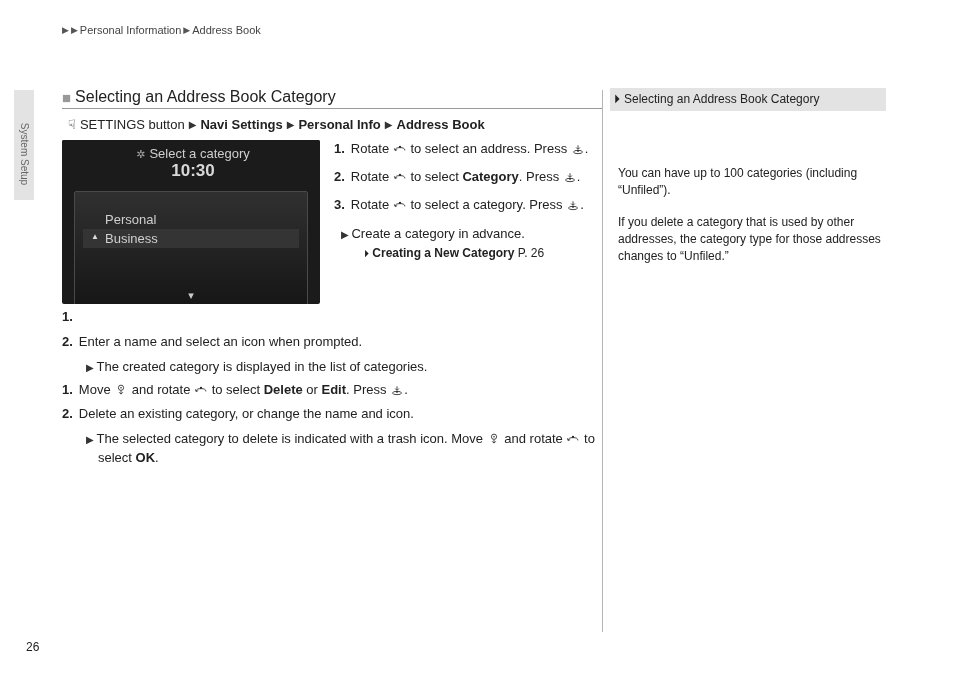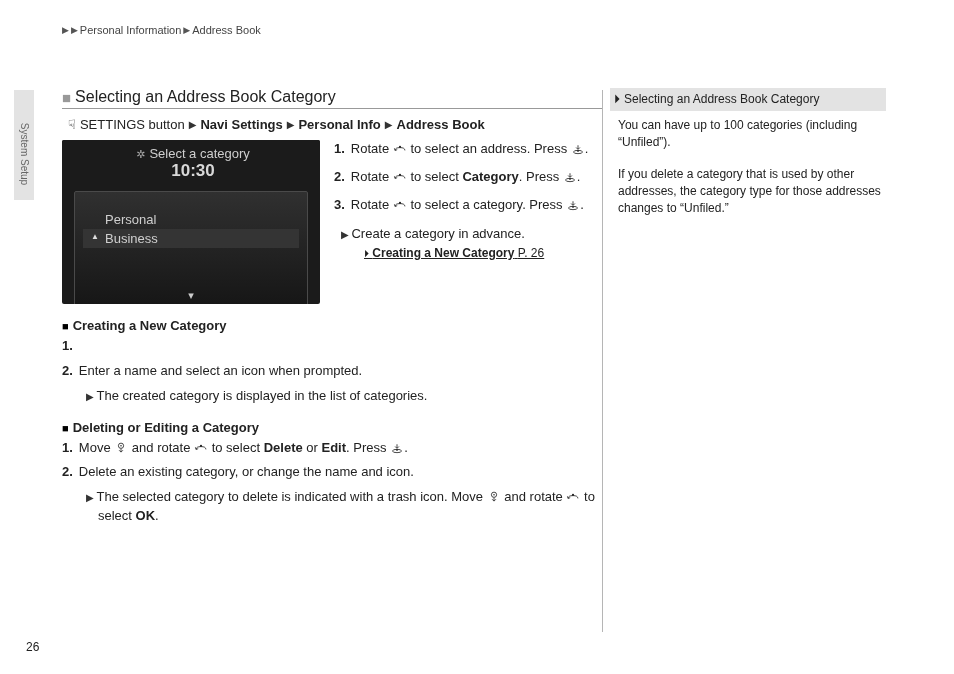--- a/index.html
+++ b/index.html
@@ -156,21 +156,20 @@
   .steps .body { flex: 1; }
   .note-line {
     margin: 6px 0 2px 18px;
     font-size: 13px;
     text-indent: -12px;
     padding-left: 1px;
   }
   .ref-line {
     margin-left: 30px;
     font-size: 12px;
-    text-decoration: underline;
   }
   .ref-symbol { font-size: 10px; }
 
   .sub-heading {
     font-size: 13px;
     font-weight: bold;
     margin: 14px 0 4px 0;
   }
   .black-square { color: #000; font-size: 11px; margin-right: 4px; }
   .body-line {
@@ -200,20 +199,21 @@
   .side-header {
     background: #e3e3e3;
     padding: 3px 4px;
     font-size: 12px;
     display: flex;
     gap: 4px;
     align-items: center;
   }
   .side-para {
     padding: 6px 4px 0 8px;
+    margin-top: 48px;
   }
 
   .page-num {
     position: absolute;
     left: 26px;
     bottom: 20px;
     font-size: 12px;
   }
   .right-border {
     position: absolute;
@@ -325,31 +325,29 @@
             </svg><span> to select a category. Press </span><svg class="ic">
               <use href="#i-press"></use>
             </svg><span>.</span>
       </span>
         </div>
       <div class="note-line"><span class="arrow">▶ </span><span>Create a category in advance.</span></div>
       <div class="ref-line"><span class="ref-symbol">⏵</span> <b>Creating a New Category</b> <span>P. 26</span></div>
     </div>
   </div>
 
-  <div class="sub-heading"><span class="black-square">■</span><span>Creating a New Category</span></div>
   <div class="body-line">
       <span class="num">1.</span>
     </div>
   <div class="body-line">
       <span class="num">2.</span>
       <span>Enter a name and select an icon when prompted.</span>
     </div>
   <div class="indent-note"><span class="arrow">▶ </span><span>The created category is displayed in the list of categories.</span></div>
 
-  <div class="sub-heading"><span class="black-square">■</span><span>Deleting or Editing a Category</span></div>
   <div class="body-line">
       <span class="num">1.</span>
       <span>
     <span>Move </span><svg class="ic">
           <use href="#i-move"></use>
         </svg><span> and rotate </span><svg class="ic">
           <use href="#i-rotate"></use>
         </svg><span> to select </span><b>Delete</b><span> or </span><b>Edit</b><span>. Press </span><svg class="ic">
           <use href="#i-press"></use>
         </svg><span>.</span>

